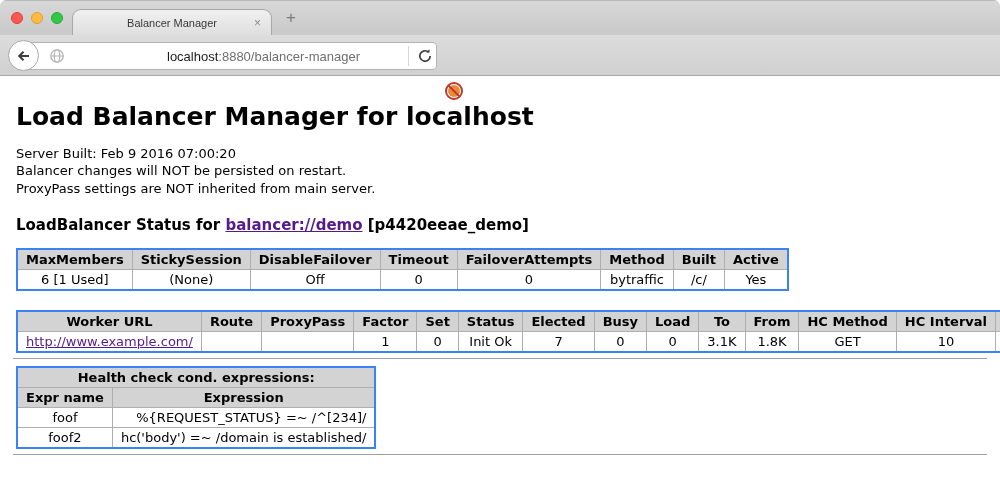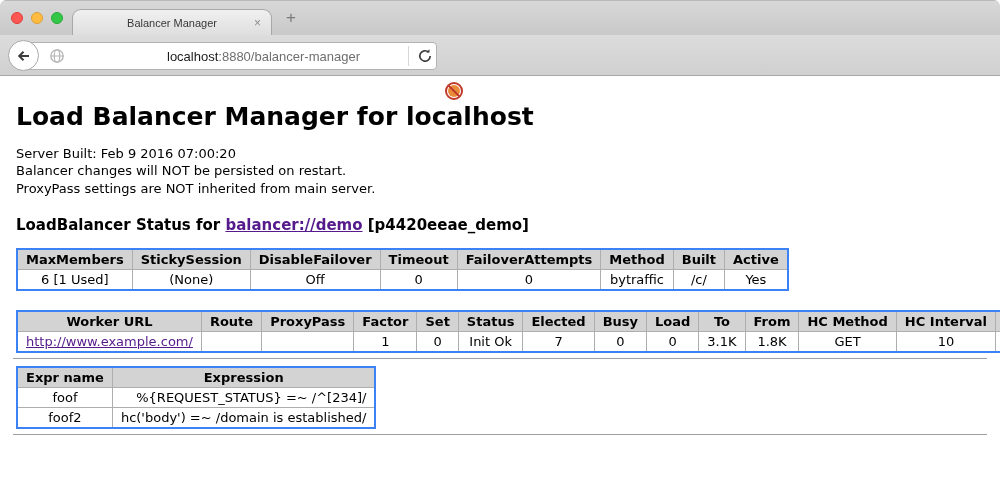--- a/index.html
+++ b/index.html
@@ -361,20 +361,23 @@
         <td>1 (0)</td>
 
       </tr>
     </tbody>
       </table>
 
     <hr class="rule hr1">
 
     <table class="t-health">
       <tbody>
+          <tr>
+        <th colspan="2">Health check cond. expressions:</th>
+      </tr>
       <tr>
         <th>Expr name</th>
         <th>Expression</th>
       </tr>
       <tr>
         <td>foof</td>
         <td class="expr">%{REQUEST_STATUS} =~ /^[234]/</td>
       </tr>
       <tr>
         <td>foof2</td>

